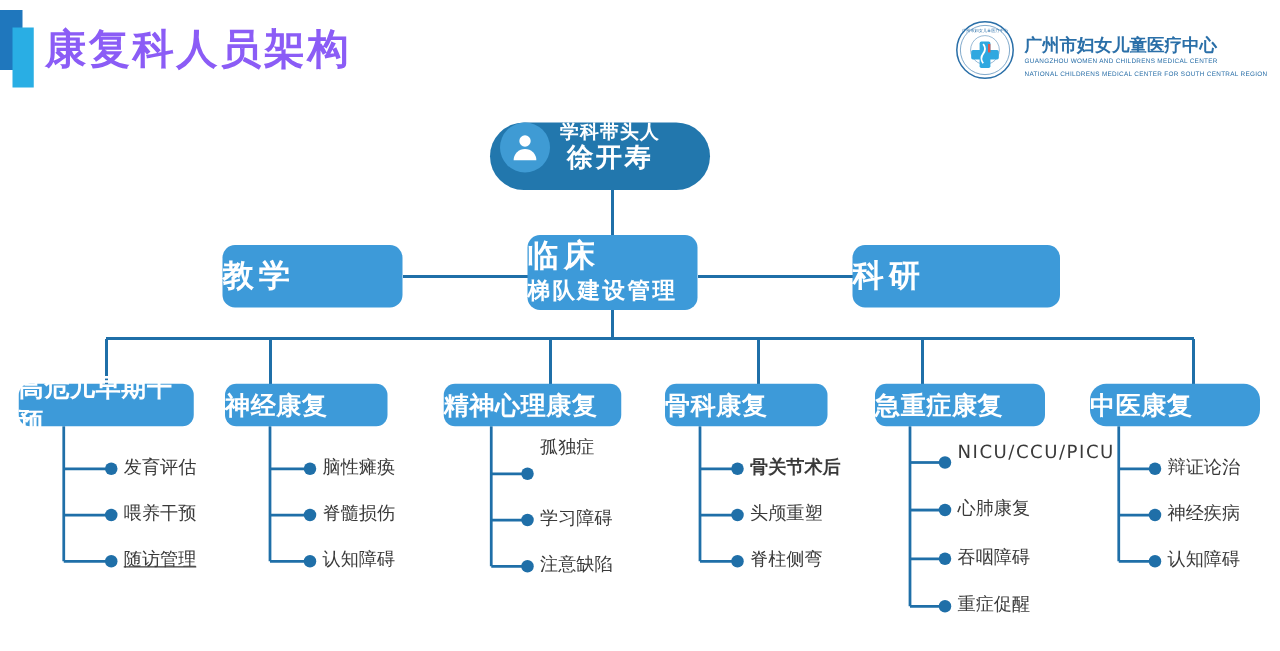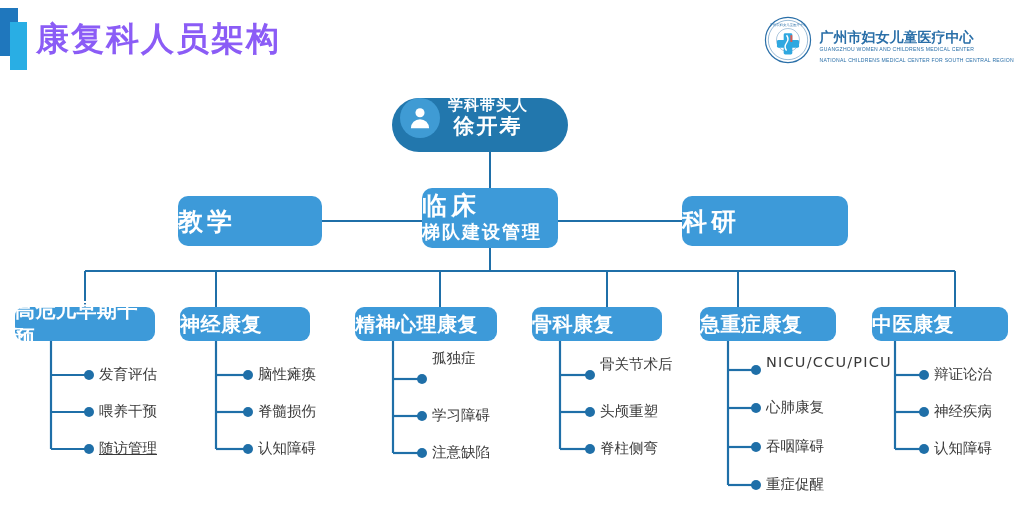--- a/index.html
+++ b/index.html
@@ -214,37 +214,37 @@
     </div>
   <div class="node cat" style="left:355px;width:142px;">
       <span>精神心理康复</span>
     </div>
   <div class="node cat" style="left:532px;width:130px;">
       <span>骨科康复</span>
     </div>
   <div class="node cat" style="left:700px;width:136px;">
       <span>急重症康复</span>
     </div>
-  <div class="node cat" style="left:872px;width:136px;">
+  <div class="node cat" style="left:872px;width:136px;border-radius:13px;">
       <span>中医康复</span>
     </div>
 
   <div class="leaf" style="left:99px;top:366px;">发育评估</div>
   <div class="leaf" style="left:99px;top:403px;">喂养干预</div>
   <div class="leaf" style="left:99px;top:440px;text-decoration:underline;">随访管理</div>
 
   <div class="leaf" style="left:258px;top:366px;">脑性瘫痪</div>
   <div class="leaf" style="left:258px;top:403px;">脊髓损伤</div>
   <div class="leaf" style="left:258px;top:440px;">认知障碍</div>
 
   <div class="leaf" style="left:432px;top:350px;">孤独症</div>
   <div class="leaf" style="left:432px;top:407px;">学习障碍</div>
   <div class="leaf" style="left:432px;top:444px;">注意缺陷</div>
 
-  <div class="leaf" style="left:600px;top:356px;">骨关节术后</div>
+  <div class="leaf" style="left:600px;top:366px;font-weight:bold;">骨关节术后</div>
   <div class="leaf" style="left:600px;top:403px;">头颅重塑</div>
   <div class="leaf" style="left:600px;top:440px;">脊柱侧弯</div>
 
   <div class="leaf wrap" style="left:766px;top:354px;">NICU/CCU/PICU</div>
   <div class="leaf" style="left:766px;top:399px;">心肺康复</div>
   <div class="leaf" style="left:766px;top:438px;">吞咽障碍</div>
   <div class="leaf" style="left:766px;top:476px;">重症促醒</div>
 
   <div class="leaf" style="left:934px;top:366px;">辩证论治</div>
   <div class="leaf" style="left:934px;top:403px;">神经疾病</div>

